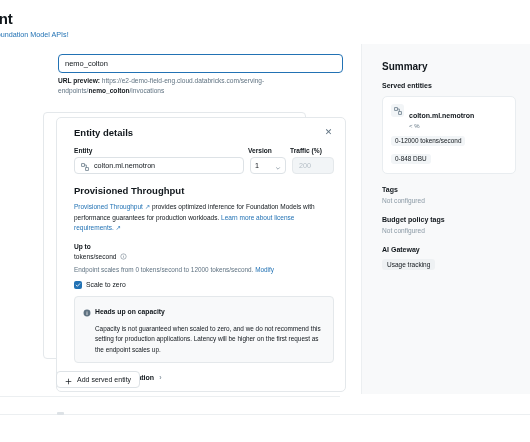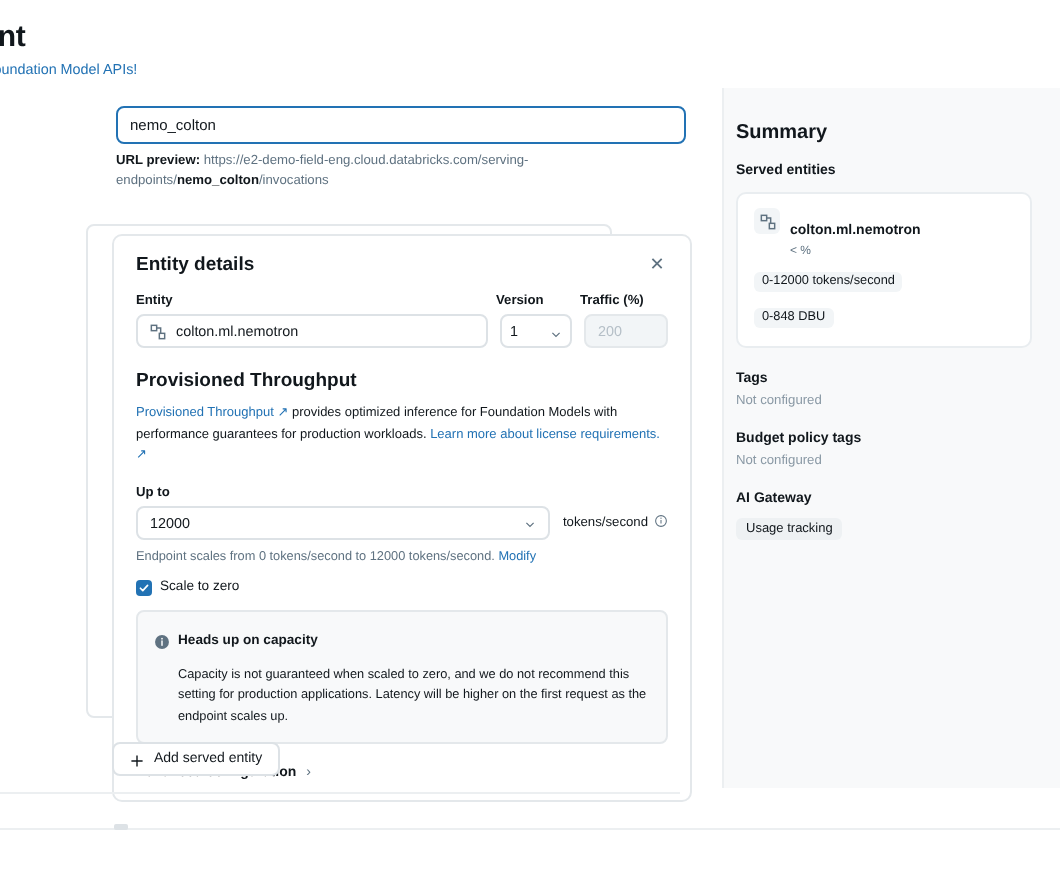--- a/index.html
+++ b/index.html
@@ -41,21 +41,21 @@
   
   .config-card {
     position: absolute; left: 43px; top: 112px;
     width: 263px; height: 247px;
     background: #fff; border: 1px solid #e4e8eb; border-radius: 4px;
   }
   .entity-card {
     position: absolute; left: 56px; top: 117px;
     width: 290px; background: #fff;
     border: 1px solid #e4e8eb; border-radius: 5px;
-    padding: 9px 11px 10px 11px;
+    padding: 9px 11px 10px 17px;
   }
 
   .card-head { display: flex; align-items: center; justify-content: space-between; }
   .card-title { font-size: 9.5px; font-weight: 700; color: #11171c; }
   .close-x {
     width: 11px; height: 11px; line-height: 11px; text-align: center;
     font-size: 9px; color: #5f7281; cursor: pointer;
   }
 
   .row-labels { display: flex; align-items: flex-end; margin-top: 9px; }
@@ -126,21 +126,21 @@
 
   .divider-a { position: absolute; left: 0; top: 396px; width: 340px; height: 1px; background: #eceff1; }
   .divider-b { position: absolute; left: 0; top: 414px; width: 530px; height: 1px; background: #eceff1; }
   .stub-tab { position: absolute; left: 57px; top: 412px; width: 7px; height: 3px; background: #dde2e6; border-radius: 1px;}
 
   
   .summary-panel {
     position: absolute; left: 361px; top: 44px;
     width: 169px; height: 350px;
     background: #f8f9fa; border-left: 1px solid #eceff1;
-    padding: 17px 14px 0 6px;
+    padding: 17px 14px 0 20px;
   }
   .summary-title { font-size: 10px; font-weight: 700; color: #11171c; }
   .summary-sub { margin-top: 10px; font-size: 7px; font-weight: 700; color: #11171c; }
 
   .served-card {
     margin-top: 7px; background: #fff; border: 1px solid #e9edf0; border-radius: 5px;
     padding: 7px 8px 8px 8px;
   }
   .served-top { display: flex; align-items: flex-start; gap: 5px; }
   .served-icon-box {
@@ -218,28 +218,20 @@
     </div>
 
     <div class="section-title">Provisioned Throughput</div>
 
     <div class="pt-desc">
       <span class="lnk">Provisioned Throughput</span><span class="lnk"> ↗</span><span> provides optimized inference for Foundation Models with performance guarantees for production workloads. </span><span class="lnk">Learn more about license requirements.</span><span class="lnk"> ↗</span>
     </div>
 
     <div class="uplabel">Up to</div>
     <div class="upto-row">
-      <div class="upto-select">
-        <span class="upto-val">12000</span>
-        <span>
-          <svg width="6" height="6" viewBox="0 0 10 10">
-              <path d="M2 4l3 3 3-3" fill="none" stroke="#5f7281" stroke-width="1"></path>
-            </svg>
-        </span>
-      </div>
       <div class="tokens-lbl">
         <span>tokens/second</span>
         <span>
           <svg width="7" height="7" viewBox="0 0 12 12">
               <circle cx="6" cy="6" r="4.6" fill="none" stroke="#5f7281" stroke-width="0.9"></circle>
               <path d="M6 5.2v3" stroke="#5f7281" stroke-width="0.9"></path>
               <circle cx="6" cy="3.6" r="0.55" fill="#5f7281"></circle>
             </svg>
         </span>
       </div>

